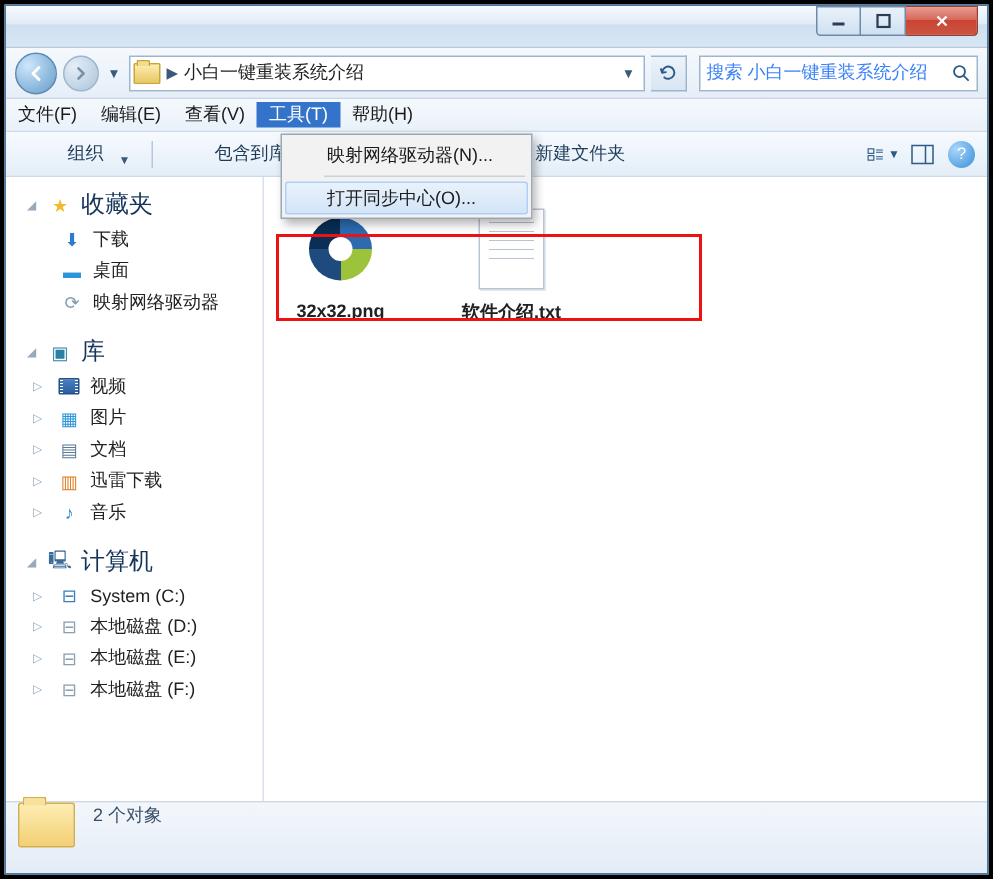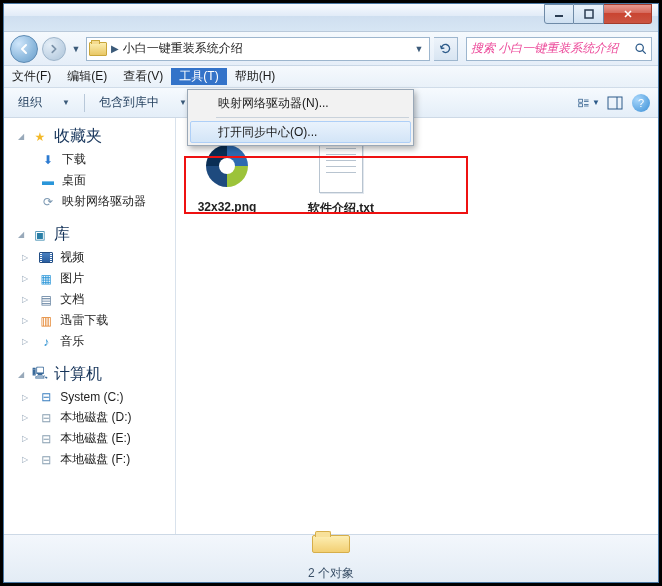--- a/index.html
+++ b/index.html
@@ -21,31 +21,31 @@
 .nav-btn { width:28px; height:28px; border-radius:50%; background: radial-gradient(circle at 30% 30%, #cfe6fb, #8db9dd 60%, #6a9cc9); border:1px solid #5c8ab3; display:inline-flex; align-items:center; justify-content:center; color:#fff; font-size:14px;}
 .nav-btn.fwd { width:24px; height:24px; background: radial-gradient(circle at 30% 30%, #e4eef7, #c3d5e6 60%, #aec4d8); border-color:#9eb5cb; color:#7a91a8;}
 .nav-drop { width:12px; height:20px; display:inline-flex; align-items:center; justify-content:center; color:#3b5a79; font-size:9px;}
 .addr-box { flex:1; height:24px; border:1px solid #9db6ce; background:#fff; display:flex; align-items:center; padding:0 2px; gap:4px;}
 .folder-mini { width:18px; height:14px; background:linear-gradient(to bottom,#fceeb0,#e9c765); border:1px solid #c9a63a; border-radius:1px; position:relative;}
 .folder-mini::before{content:"";position:absolute;top:-3px;left:1px;width:7px;height:3px;background:#f5db8f;border:1px solid #c9a63a;border-bottom:none;border-radius:1px 1px 0 0;}
 .addr-text { font-size:12px; color:#222; flex:1;}
 .addr-drop { width:16px; color:#3b5a79; font-size:9px; text-align:center;}
 .addr-refresh { width:24px; height:24px; border:1px solid #9db6ce; border-left:none; background:linear-gradient(to bottom,#edf3fa,#d8e5f2); display:inline-flex;align-items:center;justify-content:center;color:#2c5a89;font-size:12px;}
 .search-box { width:186px; height:24px; border:1px solid #9db6ce; background:#fff; display:flex; align-items:center; padding:0 4px; gap:4px; margin-left:4px;}
-.search-box .placeholder { color:#ec4899; font-size:12px; font-style:italic; flex:1;}
+.search-box .placeholder { color:#3b82f6; font-size:12px; flex:1;}
 .search-box .mag { color:#2c5a89; font-size:12px;}
 
 
 .menubar { height:22px; background:linear-gradient(to bottom,#f5f9fd,#e9f1f9); border-bottom:1px solid #d0dce9; display:flex; align-items:center; font-size:12px;}
 .menubar .menu-item { padding:0 8px; display:flex; align-items:center; color:#1a1a1a;}
 .menubar .menu-item.active { background:#3373c9; color:#fff;}
 
 
 .toolbar { height:30px; background:linear-gradient(to bottom,#f6fafe,#e4eef8); border-bottom:1px solid #cdd9e6; display:flex; align-items:center; font-size:12px; color:#1e3b5a; padding:0 6px; gap:4px;}
-.tool-btn { padding:3px 8px; display:flex; align-items:center; gap:20px;}
+.tool-btn { padding:3px 8px; display:flex; align-items:flex-end; gap:10px;margin-left:27px;}
 .tool-btn .chev { font-size:8px; color:#3b5a79;}
 .tool-sep { width:1px; height:18px; background:#b8c8d9; margin:0 2px;}
 .toolbar .spacer { flex:1;}
 .tool-icon { width:22px; height:22px; display:inline-flex; align-items:center; justify-content:center; color:#2c5a89; font-size:13px;}
 .help-q { width:18px;height:18px;border-radius:50%;background:radial-gradient(circle at 30% 30%,#a7d6fb,#3a8fd6);color:#fff;font-size:11px;display:inline-flex;align-items:center;justify-content:center;}
 
 
 .body { position:absolute; top:114px; bottom:48px; left:0; right:0; display:flex;}
 .sidebar { width:172px; border-right:1px solid #d9e2ec; background:#fff; overflow:hidden; font-size:12px; padding:6px 0;}
 .tree-group { margin-bottom:10px;}
@@ -73,30 +73,30 @@
 .files { display:flex; gap:28px;}
 .file { width:86px; display:flex; flex-direction:column; align-items:center; gap:4px; font-size:12px; color:#222;}
 .file .thumb { width:64px; height:60px; display:flex; align-items:center; justify-content:center;}
 .png-thumb { width:42px; height:42px; border-radius:50%; background:conic-gradient(#2d6ab0 0 25%, #9cc33a 25% 50%, #1e4a7e 50% 75%, #0a2e55 75% 100%); position:relative;}
 .png-thumb::after{content:"";position:absolute;inset:13px;border-radius:50%;background:#fff;}
 .txt-thumb { width:44px; height:54px; background:#fff; border:1px solid #b8c4d0; box-shadow:1px 1px 0 #e2e8ef; position:relative;}
 .txt-thumb::before{content:"";position:absolute;left:6px;right:6px;top:8px;height:30px;background:repeating-linear-gradient(#b8c4d0 0 1px, transparent 1px 6px);}
 .file .name { text-align:center; white-space:nowrap;font-weight:bold;}
 
 
-.dropdown { position:absolute; left:183px; top:85px; width:227px; background:#f2f2f2; border:1px solid #9aa8b7; box-shadow:2px 3px 6px rgba(0,0,0,.3); padding:2px; z-index:20;}
+.dropdown { position:absolute; left:183px; top:85px; width:168px; background:#f2f2f2; border:1px solid #9aa8b7; box-shadow:2px 3px 6px rgba(0,0,0,.3); padding:2px; z-index:20;}
 .dd-item { height:22px; display:flex; align-items:center; padding:0 18px 0 28px; font-size:12px; color:#1a1a1a; background:#f2f2f2;}
 .dd-sep { height:1px; background:#c9d2db; margin:3px 2px 3px 26px;}
 .dd-item.hover { background:linear-gradient(to bottom,#e9f2fc,#d3e5f7); border:1px solid #aecff7; border-radius:2px; padding-left:27px; padding-right:17px; height:22px;}
 
 
 .annot { position:absolute; left:180px; top:152px; width:284px; height:58px; border:2px solid #e11; pointer-events:none; z-index:30;}
 
 
-.status { position:absolute; left:0; right:0; bottom:0; height:48px; background:linear-gradient(to bottom,#f3f7fc,#e3ecf5); border-top:1px solid #cdd9e6; display:flex; align-items:center; gap:12px; padding:0 8px; font-size:12px; color:#3a5068;flex-direction:column;}
+.status { position:absolute; left:0; right:0; bottom:0; height:48px; background:linear-gradient(to bottom,#f3f7fc,#e3ecf5); border-top:1px solid #cdd9e6; display:flex; align-items:flex-start; gap:12px; padding:0 8px; font-size:12px; color:#3a5068;}
 .status .bigfolder { width:38px; height:30px; background:linear-gradient(to bottom,#fdeeb3,#f2cf73); border:1px solid #d6ae4a; border-radius:2px; position:relative;}
 .status .bigfolder::before{content:"";position:absolute;top:-5px;left:2px;width:14px;height:5px;background:#f8e19a;border:1px solid #d6ae4a;border-bottom:none;border-radius:2px 2px 0 0;}
 
 svg { display:block; }
 </style>
 </head>
 <body>
 
 <div class="window">
 

